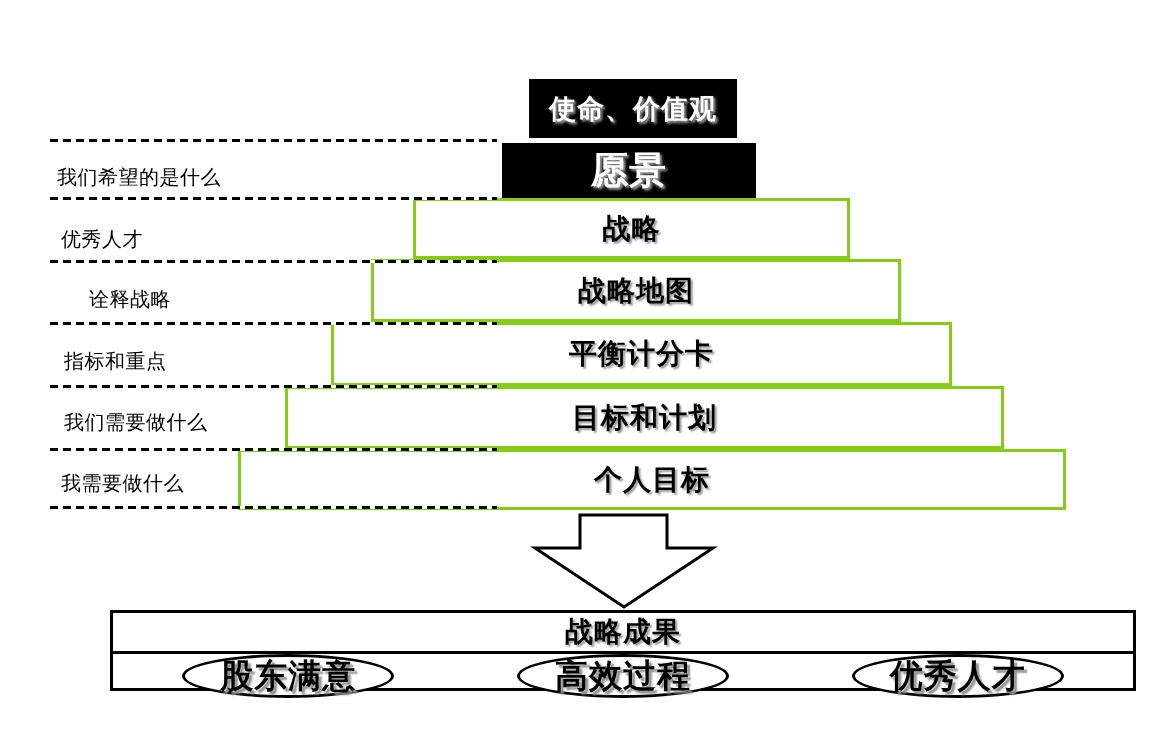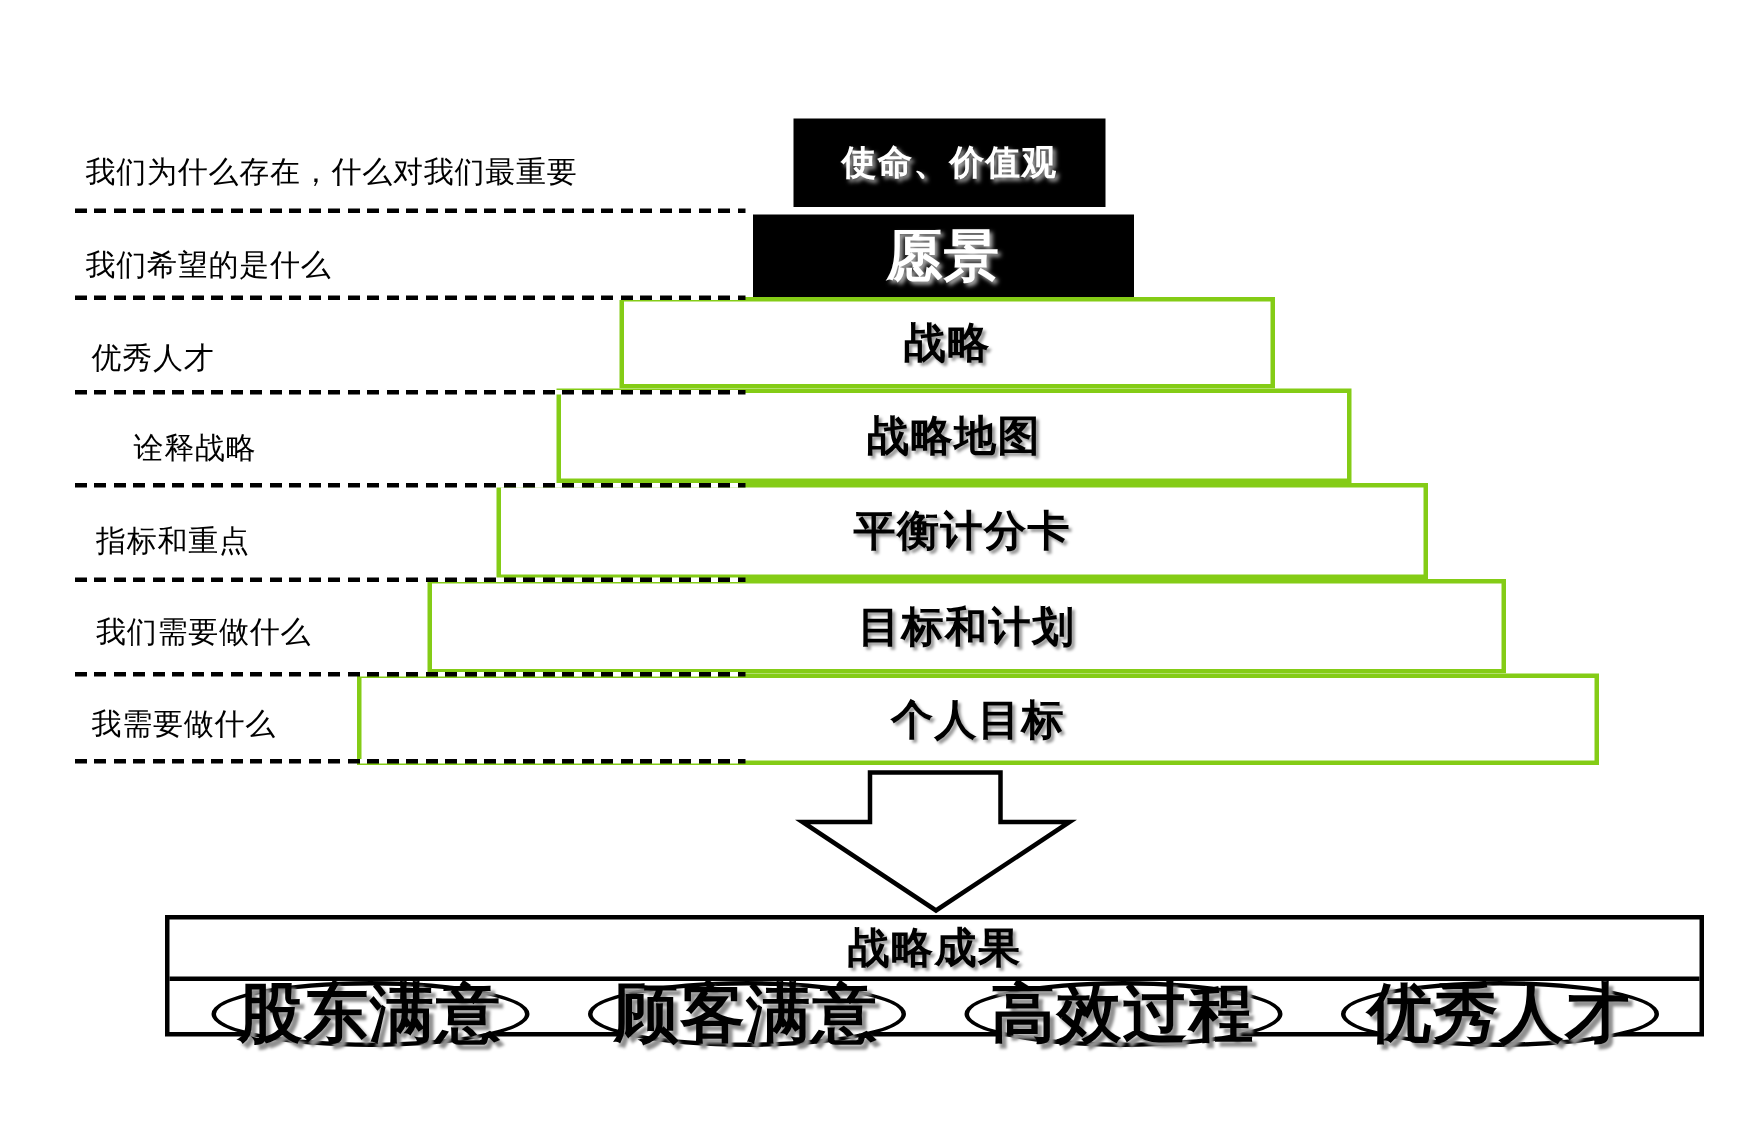--- a/index.html
+++ b/index.html
@@ -89,65 +89,63 @@
   .oval{
     box-sizing:border-box;
     width:212px;height:44px;
     border:3px solid #000;
     border-radius:50%;
     background:#fff;
     display:flex;
     align-items:center;
     justify-content:center;
     font-weight:bold;
-    font-size:43px;
+    font-size:33px;
     letter-spacing:1px;
     color:#000;
     white-space:nowrap;
     text-shadow:3px 3px 2px #8f8f8f;
   }
 </style>
 </head>
 <body>
 
 <div id="stage">
 
-  <div class="qlabel" style="left:57px;top:103px;">我们为什么存在，什么对我们最重要</div>
   <div class="qlabel" style="left:57px;top:165px;">我们希望的是什么</div>
   <div class="qlabel" style="left:61px;top:227px;">优秀人才</div>
   <div class="qlabel" style="left:61px;top:287px;margin-left:28px;">诠释战略</div>
   <div class="qlabel" style="left:64px;top:349px;">指标和重点</div>
   <div class="qlabel" style="left:64px;top:410px;">我们需要做什么</div>
   <div class="qlabel" style="left:61px;top:471px;">我需要做什么</div>
 
   <div class="dash" style="top:139px;"></div>
   <div class="dash" style="top:197px;"></div>
   <div class="dash" style="top:260px;"></div>
   <div class="dash" style="top:322px;"></div>
   <div class="dash" style="top:385px;"></div>
   <div class="dash" style="top:448px;"></div>
   <div class="dash" style="top:506px;"></div>
 
-  <div class="pbox black" style="left:529px;top:79px;width:208px;height:59px;font-size:23px;">使命、价值观</div>
+  <div class="pbox black" style="left:529px;top:79px;width:208px;height:59px;font-size:27px;">使命、价值观</div>
   <div class="pbox black" style="left:502px;top:143px;width:254px;height:55px;font-size:37px;">愿景</div>
   <div class="pbox white" style="left:413px;top:198px;width:437px;height:61px;">战略</div>
   <div class="pbox white" style="left:371px;top:259px;width:530px;height:63px;">战略地图</div>
   <div class="pbox white" style="left:331px;top:322px;width:621px;height:64px;">平衡计分卡</div>
   <div class="pbox white" style="left:285px;top:386px;width:719px;height:63px;">目标和计划</div>
   <div class="pbox white" style="left:238px;top:449px;width:828px;height:61px;">个人目标</div>
 
   <div id="arrow-wrap">
     <svg width="190" height="100" viewBox="0 0 190 100">
       <polygon points="50,4 137,4 137,37 183,37 94,96 5,37 50,37" fill="#ffffff" stroke="#000000" stroke-width="3" stroke-linejoin="miter"></polygon>
     </svg>
   </div>
 
   <div id="results-box">
     <div id="results-title-row">战略成果</div>
     <div id="results-ovals-row">
       <div class="oval">股东满意</div>
-      <div class="oval">顾客满意</div>
       <div class="oval">高效过程</div>
       <div class="oval">优秀人才</div>
     </div>
   </div>
 
 </div>
 
 </body></html>

